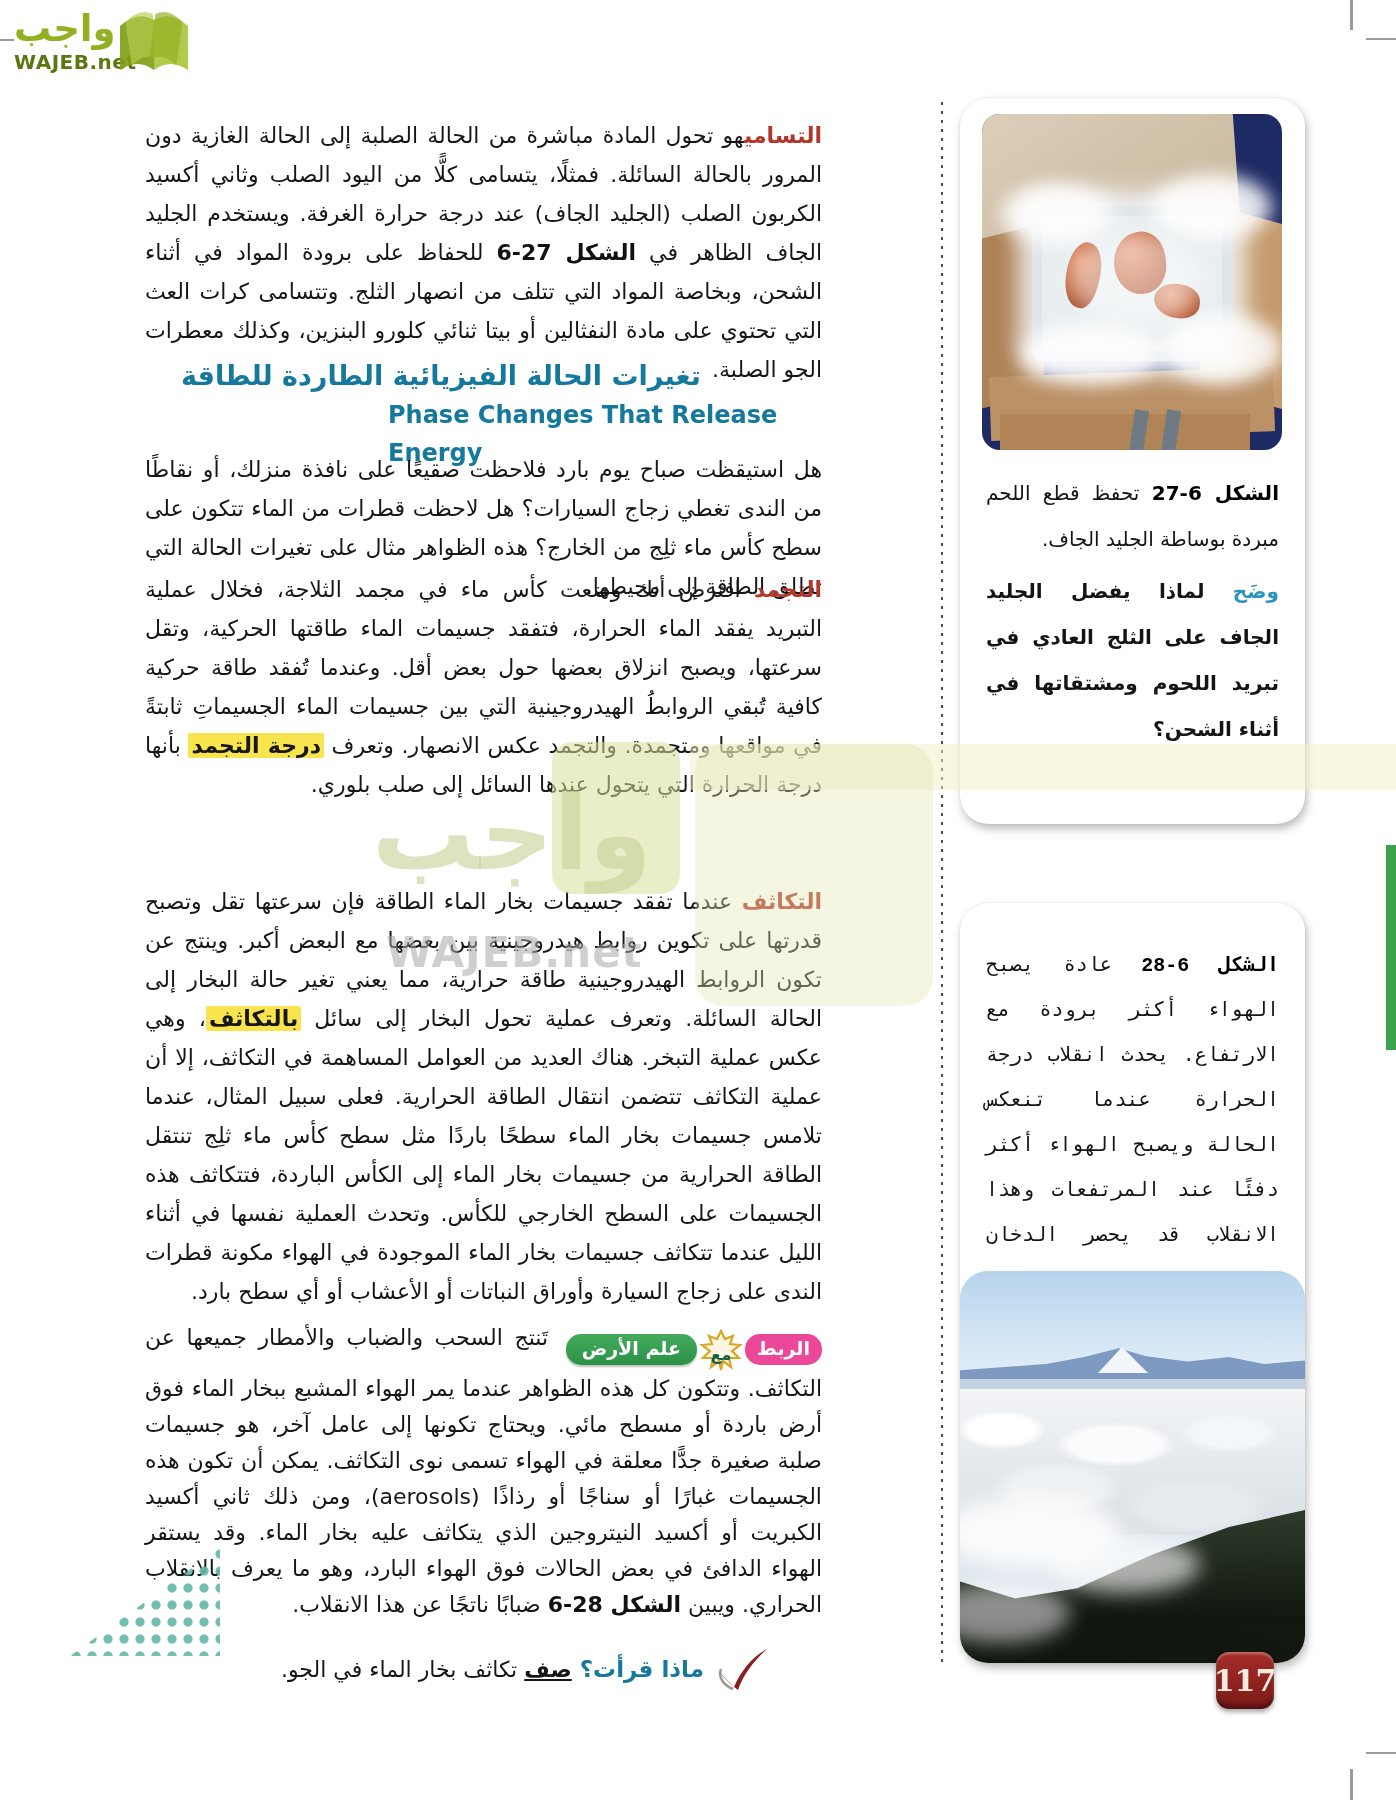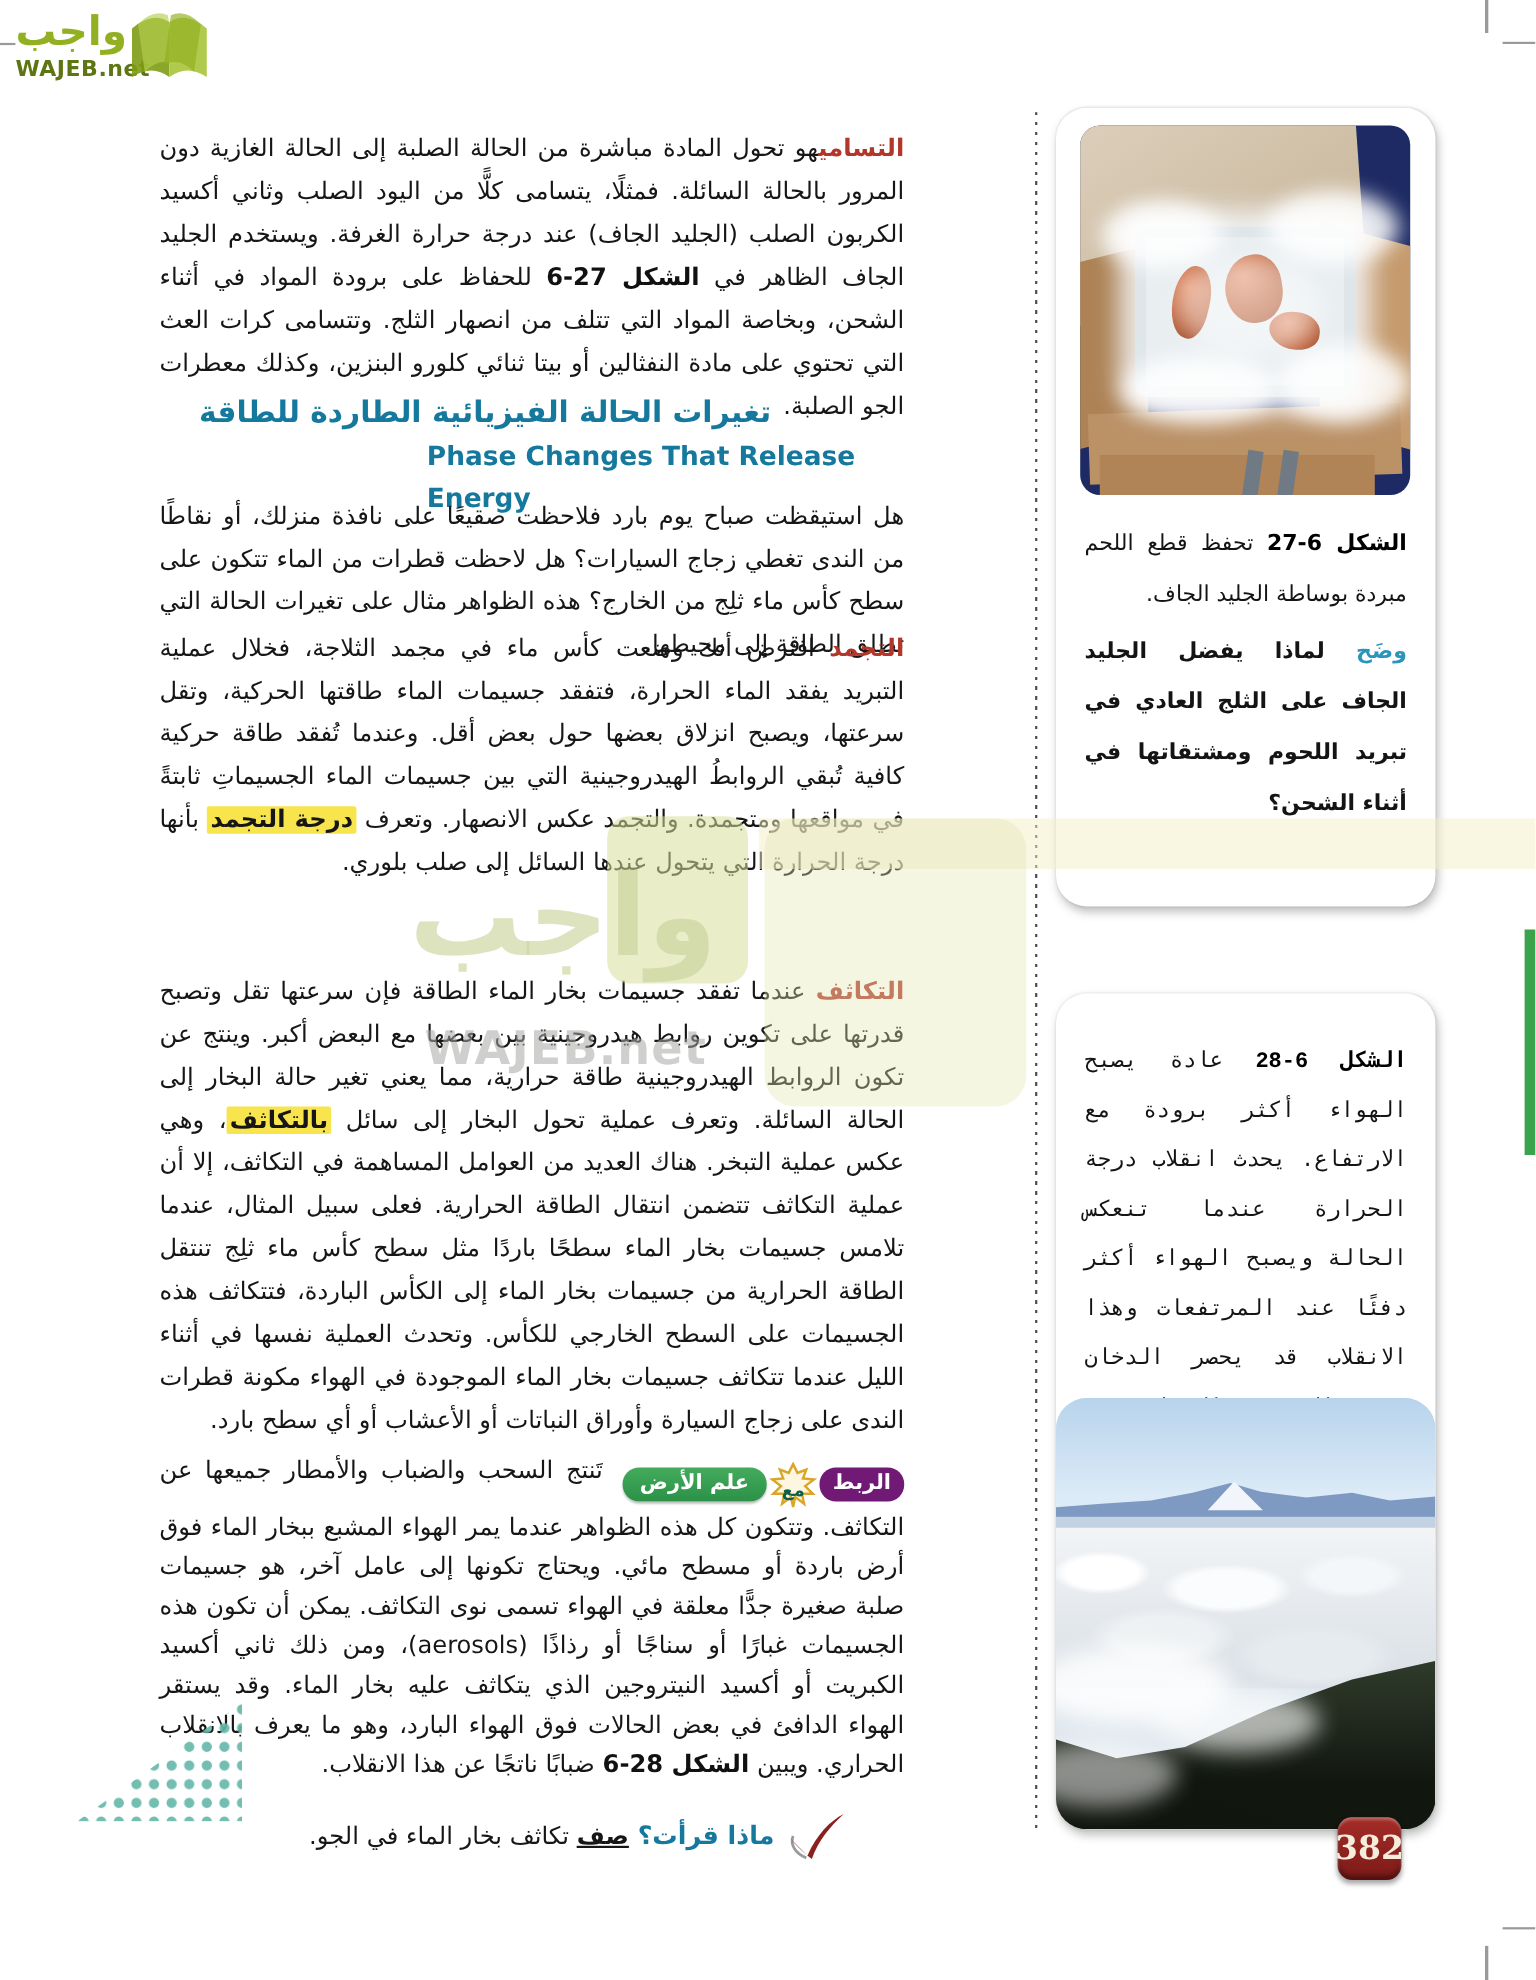--- a/index.html
+++ b/index.html
@@ -22,21 +22,21 @@
          text-align:justify;color:#161616;}
   .kw{font-weight:bold;color:#b2372a;}
   .figref{font-weight:bold;color:#111;}
   .hl{background:#f8e44c;font-weight:bold;padding:0 3px;border-radius:2px;}
   .heading{position:absolute;left:145px;width:677px;text-align:left;direction:rtl;margin-left:36px;}
   .heading .h-ar{font-size:27px;font-weight:bold;color:#15789d;line-height:40px;text-align:left;}
   .heading .h-en{font-size:24px;font-weight:bold;color:#15789d;line-height:38px;direction:ltr;
                  text-align:left;width:470px;margin-left:105px;}
   
   .es-badge{display:inline-flex;align-items:center;gap:2px;vertical-align:-10px;margin-left:6px;}
-  .es-pill-r{background:#701a75;color:#fff;font-size:19px;font-weight:bold;border-radius:15px;
+  .es-pill-r{background:#ec4899;color:#fff;font-size:19px;font-weight:bold;border-radius:15px;
              padding:2px 12px 5px;line-height:24px;}
   .es-leaf{position:relative;width:44px;height:42px;flex:0 0 auto;}
   .es-leaf span{position:absolute;left:0;top:8px;width:44px;text-align:center;
                 font-size:16px;font-weight:bold;color:#0f5f43;}
   .es-pill-l{background:linear-gradient(#44ab5d,#2b9147);color:#fff;font-size:19px;font-weight:bold;
              border-radius:15px;padding:2px 16px 5px;line-height:24px;box-shadow:0 2px 2px rgba(0,0,0,.25);}
   
   .reading-check{position:absolute;left:185px;top:1645px;width:585px;display:flex;align-items:center;
                  gap:8px;direction:rtl;}
   .rc-label{font-size:23px;font-weight:bold;color:#17789e;white-space:nowrap;}
@@ -246,18 +246,18 @@
 
   <div class="wm wm-band"></div>
   <div class="wm wm-blob1"></div>
   <div class="wm wm-blob2"></div>
   <div class="wm wm-ar">واجب</div>
   <div class="wm wm-en">WAJEB.net</div>
 
   <div class="m-dots"></div>
 
   <div class="page-badge">
-    <span>382</span>
+    <span>117</span>
   </div>
 
   <div class="green-tab"></div>
 
 </div>
 
 </body></html>

